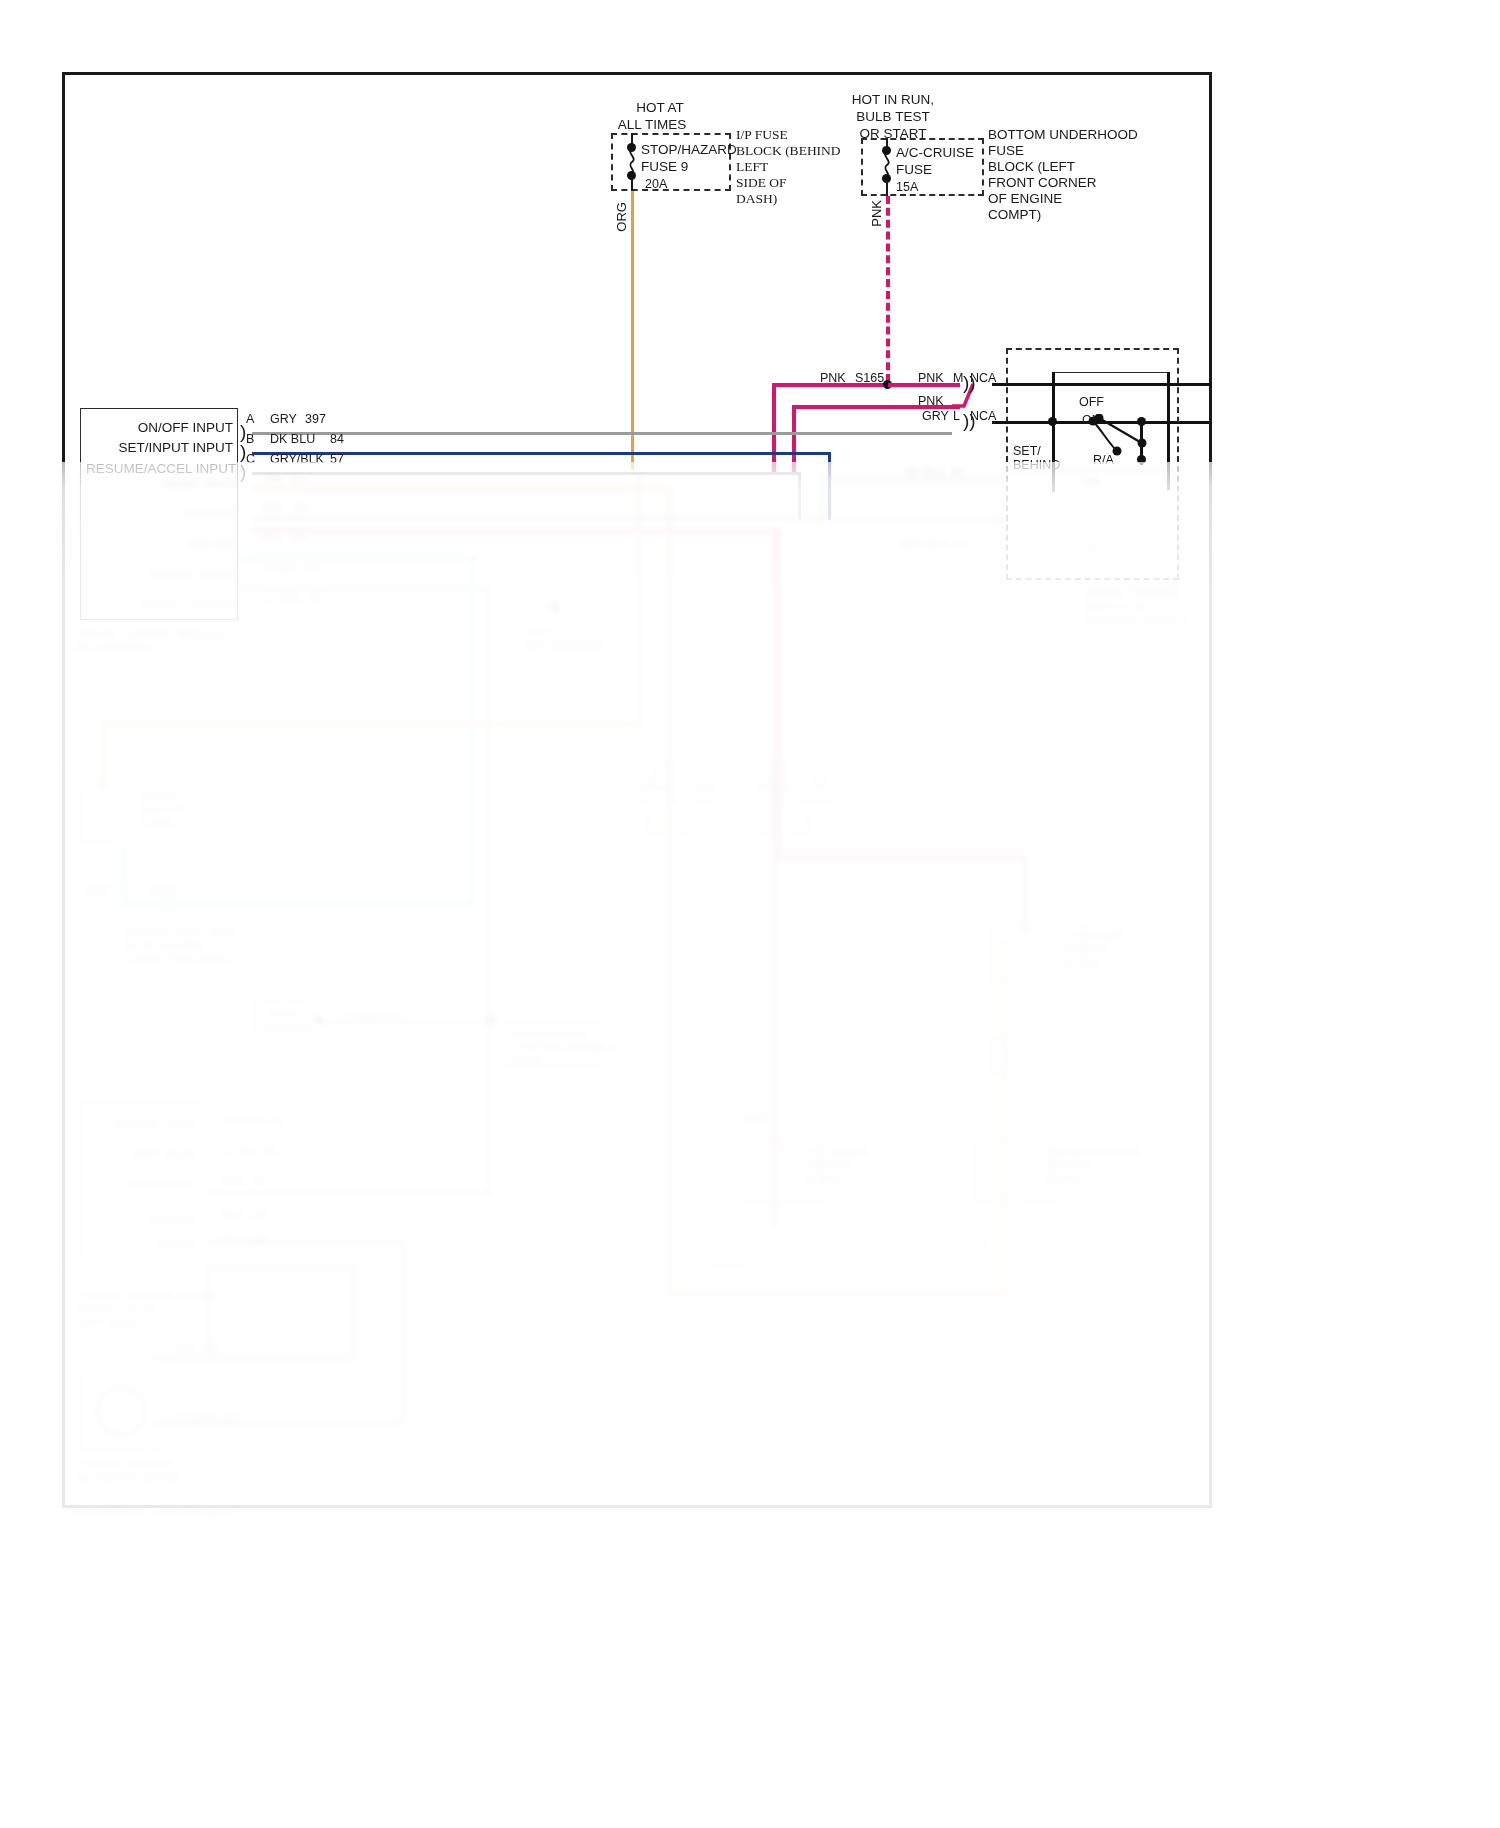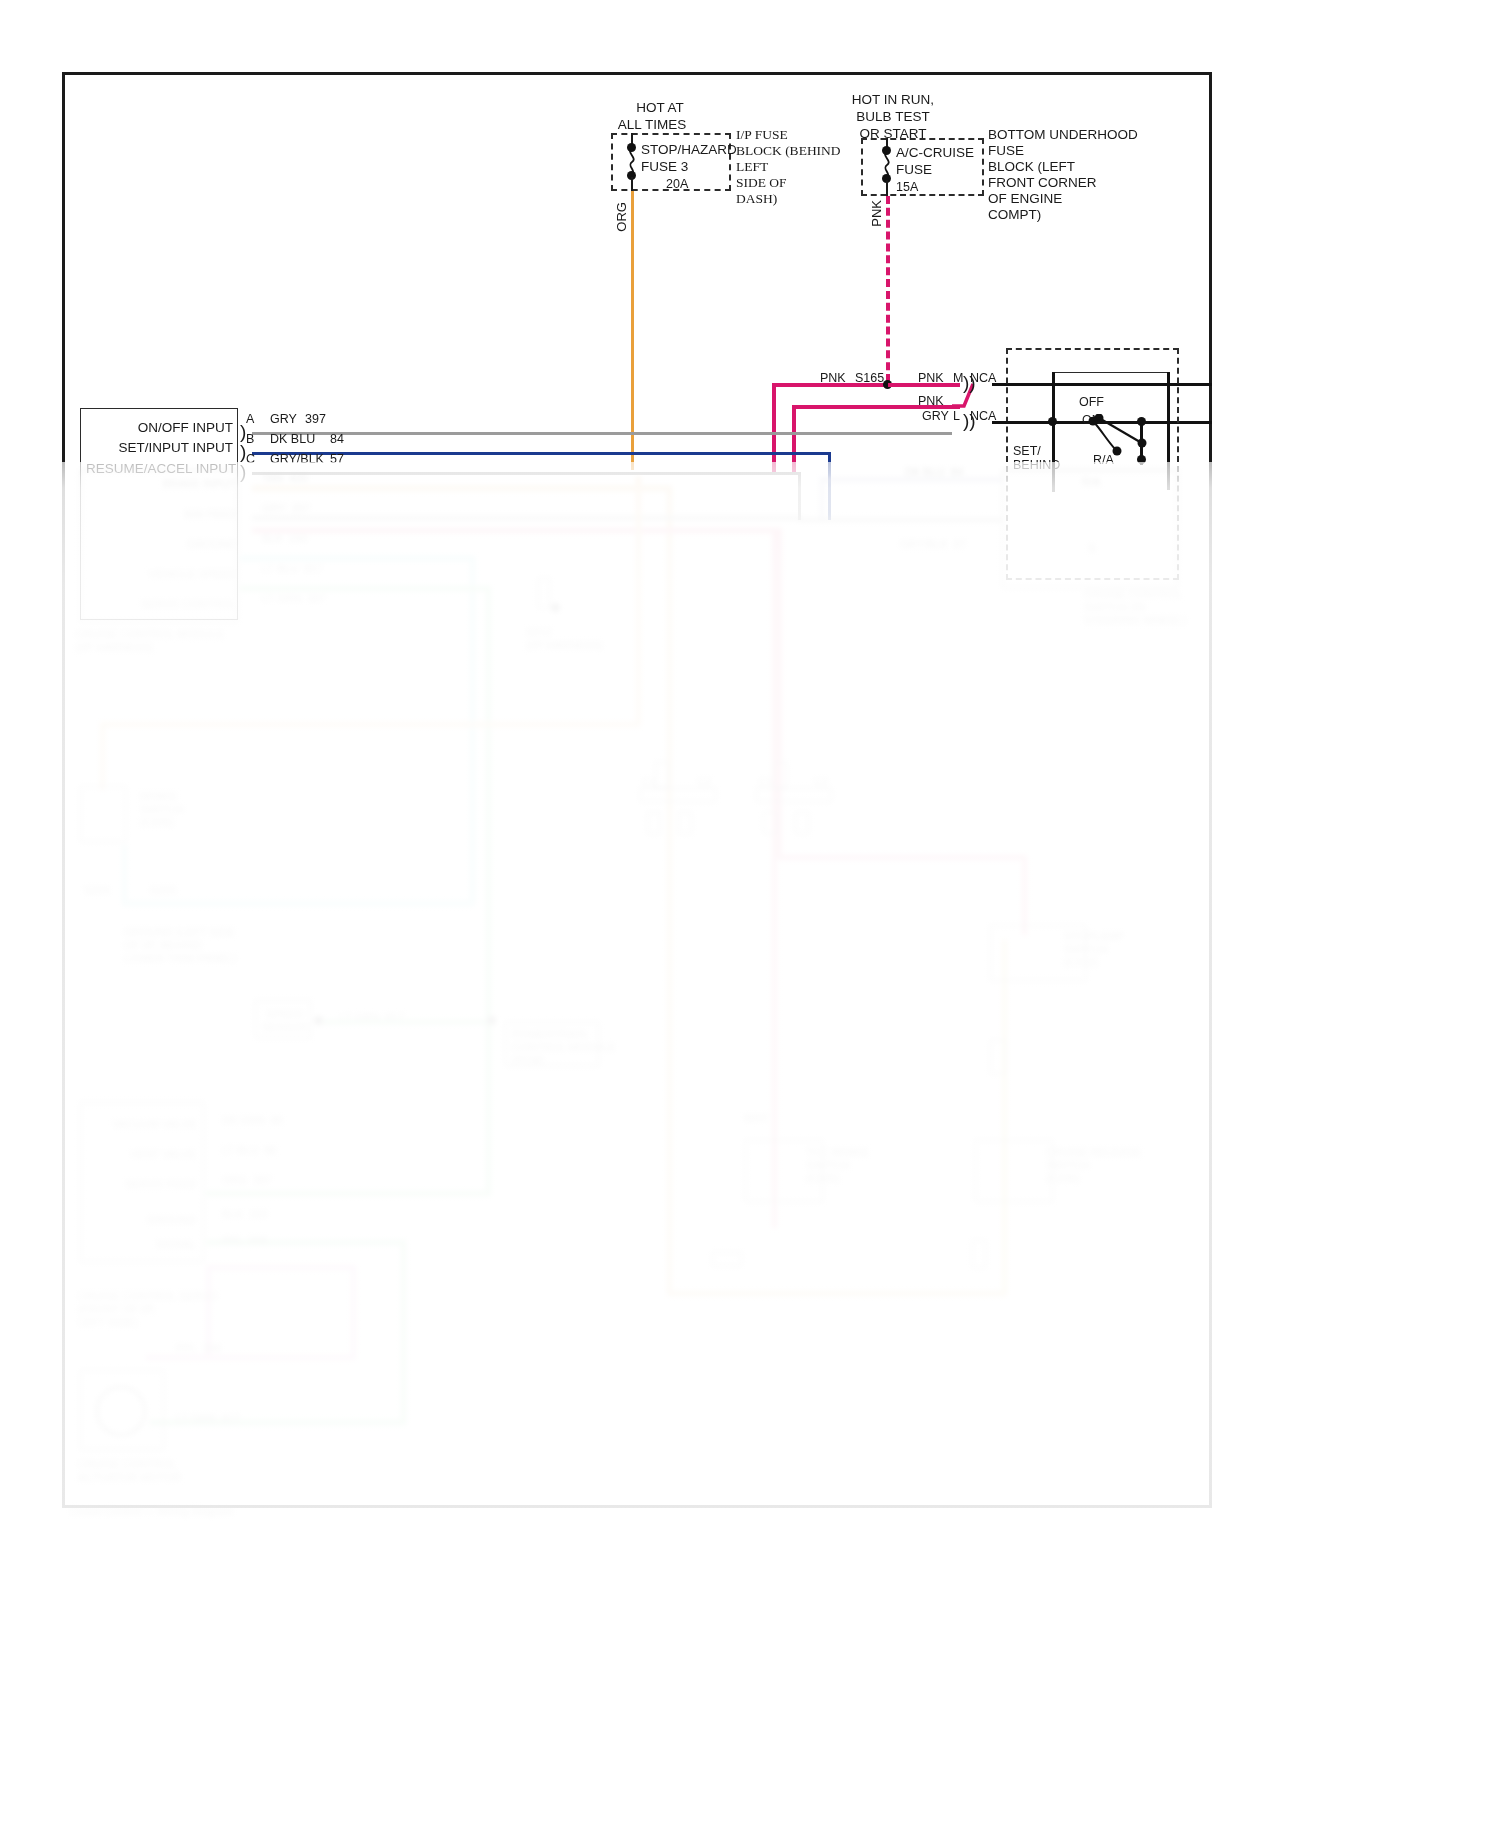--- a/index.html
+++ b/index.html
@@ -76,22 +76,22 @@
 
   <div class="w wv" style="left:631px;top:133px;height:14px;"></div>
   <div class="node" style="left:627px;top:143px;"></div>
   <svg class="fuse" style="left:625px;top:148px;" width="16" height="28" viewBox="0 0 16 28">
     <path d="M6 0 C 1 5, 13 10, 7 14 C 1 18, 13 23, 6 28" stroke="#111" stroke-width="1.8" fill="none"></path>
   </svg>
   <div class="node" style="left:627px;top:171px;"></div>
   <div class="w wv" style="left:631px;top:177px;height:14px;"></div>
 
   <div class="lbl" style="left:641px;top:142px;">STOP/HAZARD</div>
-  <div class="lbl" style="left:641px;top:159px;">FUSE 3</div>
-  <div class="lbl sm" style="left:666px;top:176px;">20A</div>
+  <div class="lbl" style="left:641px;top:159px;">FUSE 9</div>
+  <div class="lbl sm" style="left:645px;top:176px;">20A</div>
 
   <div class="lbl" style="left:736px;top:127px;font-family:Liberation Serif, serif;">I/P FUSE
 BLOCK (BEHIND
 LEFT
 SIDE OF
 DASH)</div>
 
   <div class="orgv w" style="left:631px;top:191px;height:279px;"></div>
   <div class="vlbl" style="left:614px;top:202px;">ORG</div>
 

